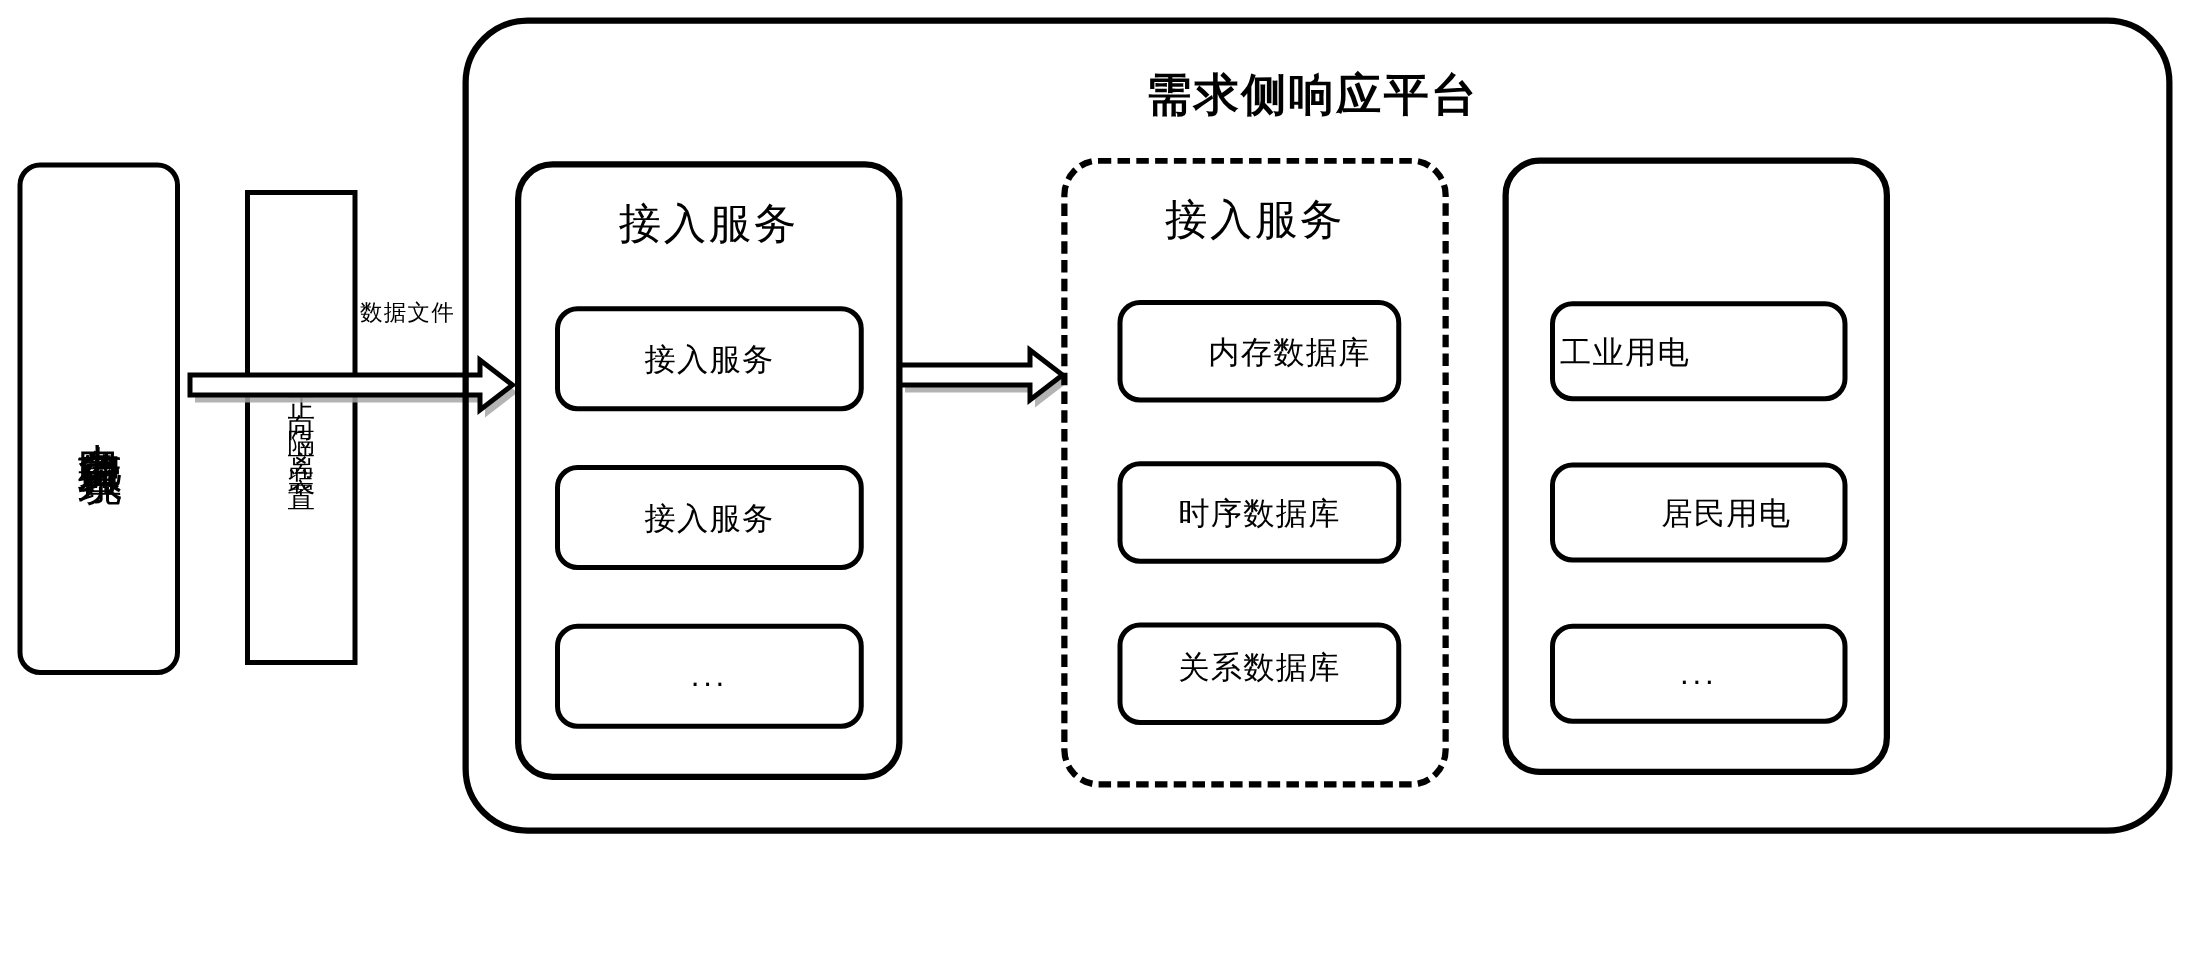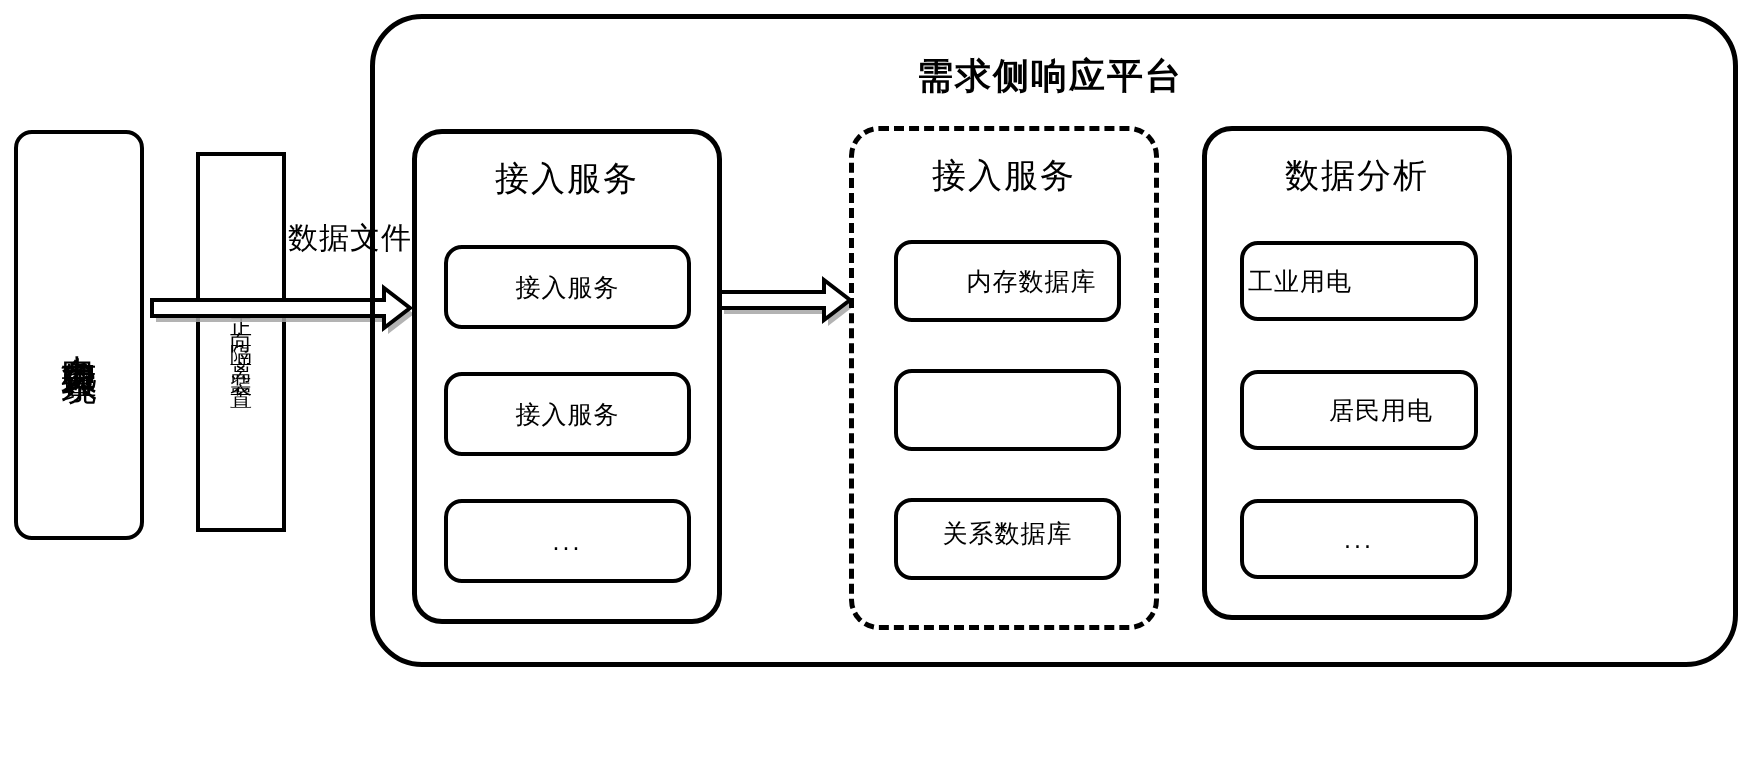--- a/index.html
+++ b/index.html
@@ -73,23 +73,24 @@
   }
   .t-item {
     font-size: 25px;
     letter-spacing: 1px;
   }
   .t-ellipsis {
     font-size: 25px;
     letter-spacing: 3px;
   }
   .t-edge {
-    font-size: 30px;
+    font-size: 18px;
     letter-spacing: 1px;
     white-space: nowrap;
+    margin-top: 12px;
   }
 
   
   .block-arrow {
     position: absolute;
   }
   .block-arrow svg { display: block; overflow: visible; }
 </style>
 </head>
 <body>
@@ -139,27 +140,27 @@
   </div>
 
   <div class="dashed rounded-md" style="position:absolute; box-sizing:border-box; left:849px; top:126px; width:310px; height:504px;">
   </div>
   <div class="label-center t-section-title" style="left:849px; top:152px; width:310px; height:48px;">接入服务</div>
 
   <div class="box rounded-sm" style="left:894px; top:240px; width:227px; height:82px;"></div>
   <div class="label-center t-item" style="left:894px; top:240px; width:227px; height:82px;padding-left:48px;">内存数据库</div>
 
   <div class="box rounded-sm" style="left:894px; top:369px; width:227px; height:82px;"></div>
+  <div class="label-center t-item" style="left:894px; top:369px; width:227px; height:82px;">时序数据库</div>
 
   <div class="box rounded-sm" style="left:894px; top:498px; width:227px; height:82px;"></div>
   <div class="label-center t-item" style="left:894px; top:498px; width:227px; height:70px;">关系数据库</div>
 
   <div class="box rounded-md" style="left:1202px; top:126px; width:310px; height:494px; border-width:5px;">
   </div>
-  <div class="label-center t-section-title" style="left:1202px; top:152px; width:310px; height:48px;">数据分析</div>
 
   <div class="box rounded-sm" style="left:1240px; top:241px; width:238px; height:80px;"></div>
   <div class="label-center t-item" style="left:1181px; top:241px; width:238px; height:80px;">工业用电</div>
 
   <div class="box rounded-sm" style="left:1240px; top:370px; width:238px; height:80px;"></div>
   <div class="label-center t-item" style="left:1240px; top:370px; width:238px; height:80px;padding-left:44px;">居民用电</div>
 
   <div class="box rounded-sm" style="left:1240px; top:499px; width:238px; height:80px;"></div>
   <div class="label-center t-ellipsis" style="left:1240px; top:499px; width:238px; height:80px;">...</div>
 

